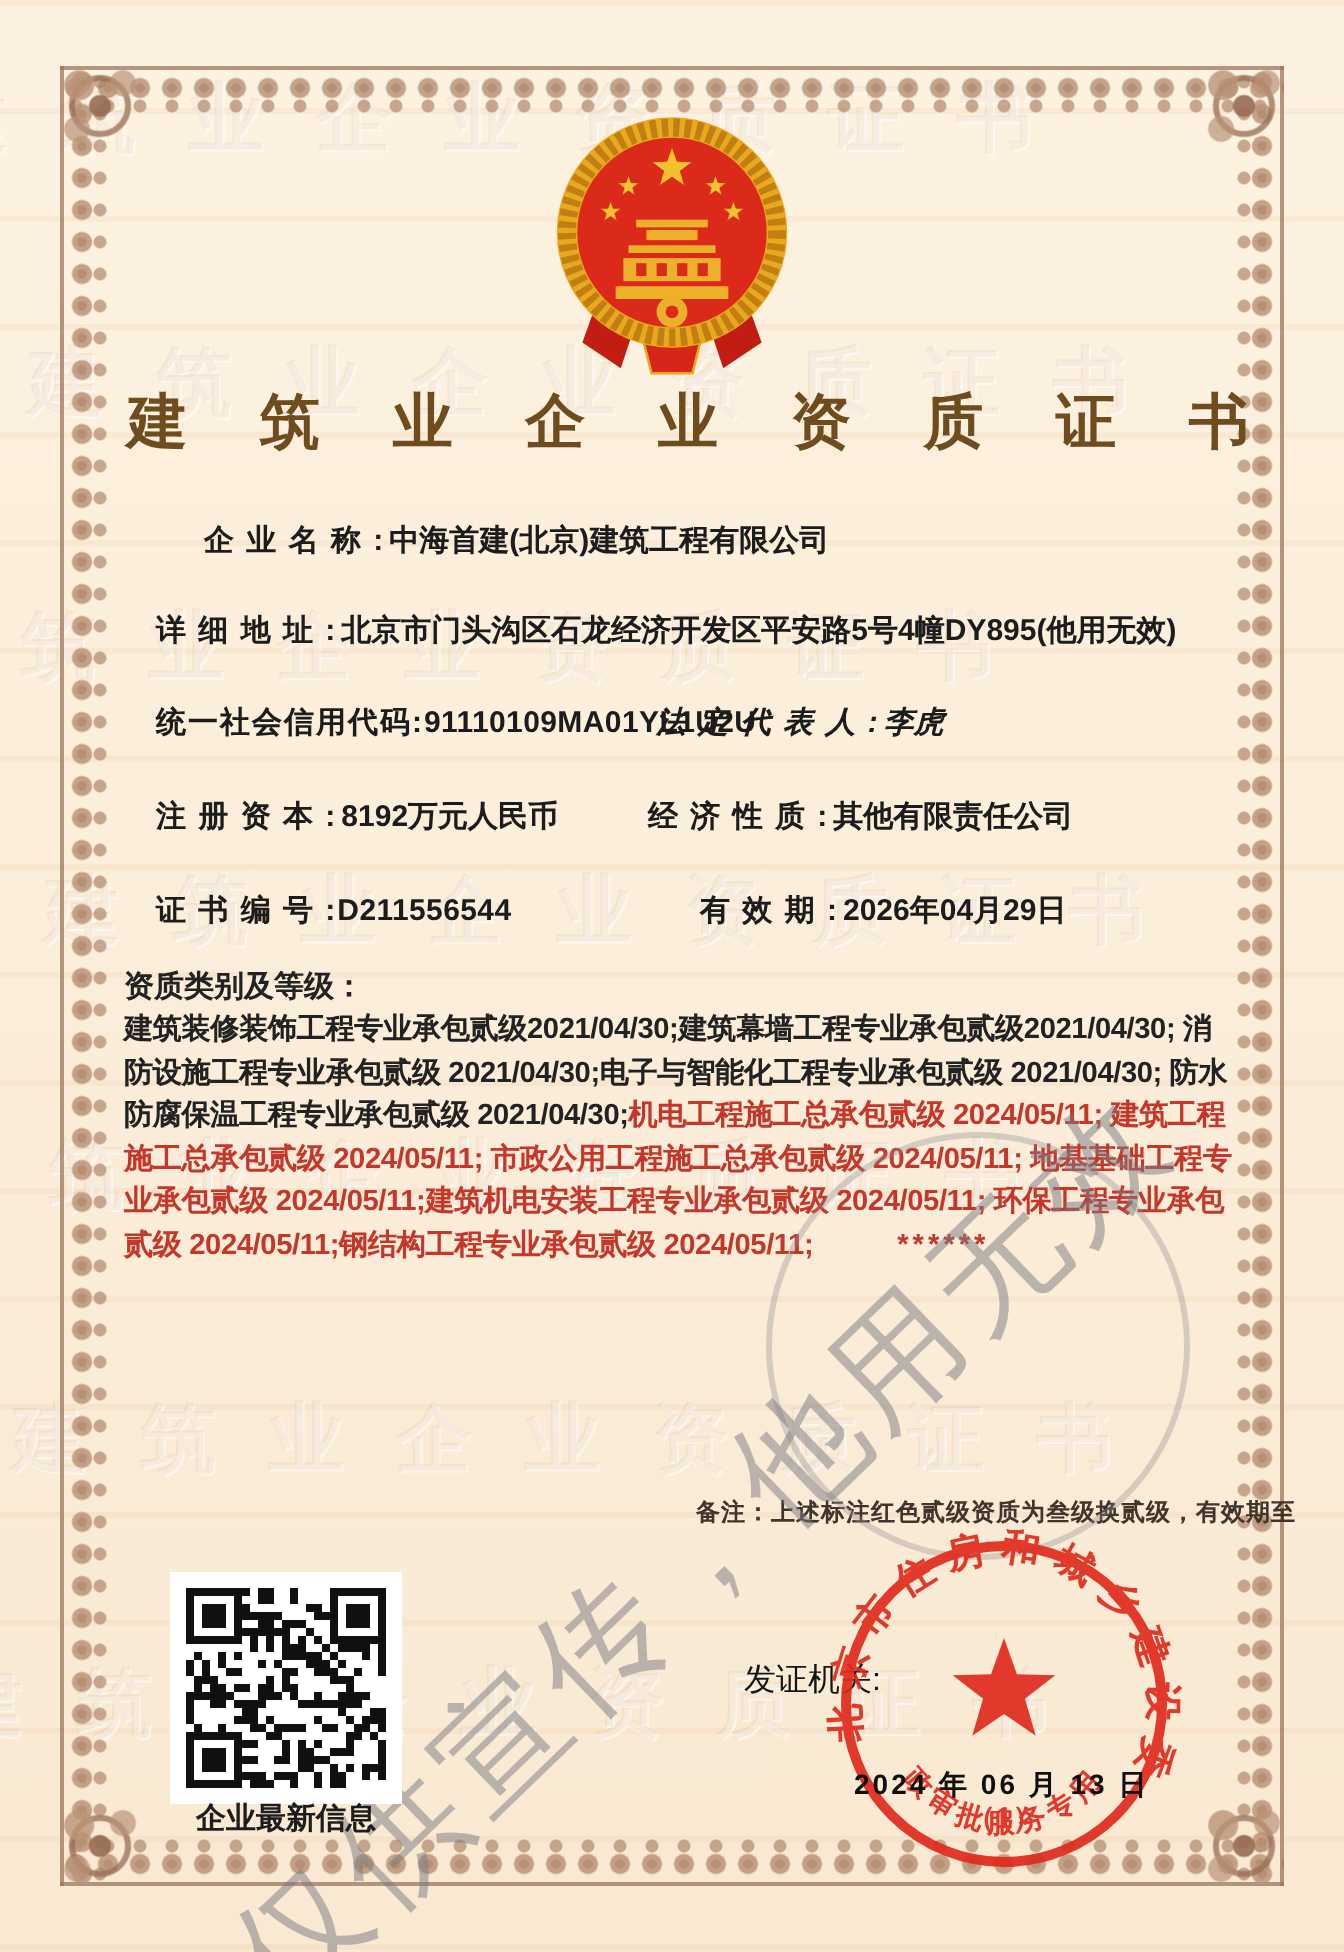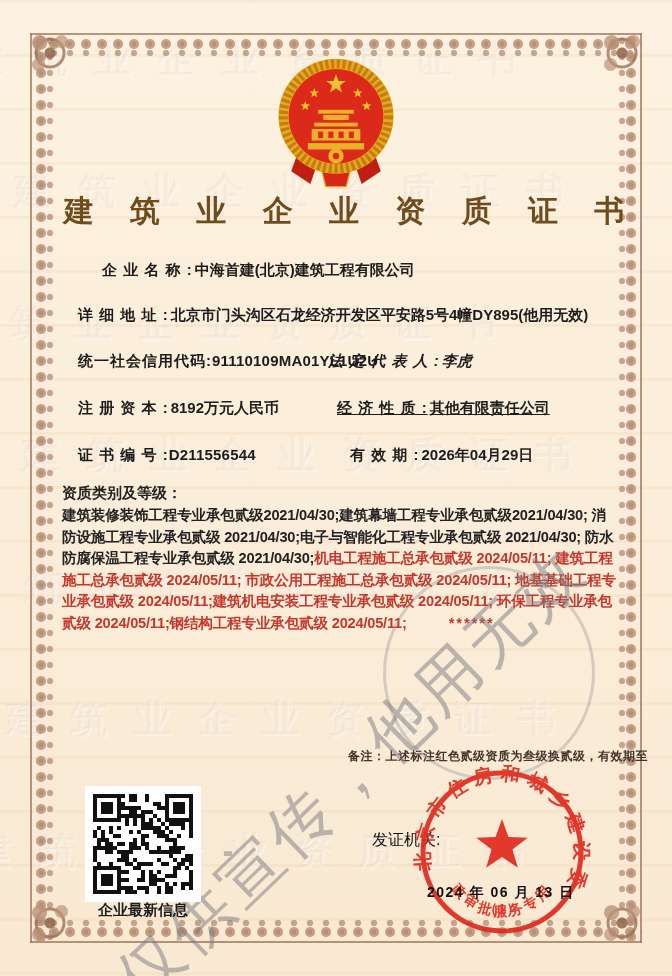--- a/index.html
+++ b/index.html
@@ -143,21 +143,21 @@
   </div>
   <div class="row" style="left:78px;top:352px;text-align:center;">
     <span class="lbl">统一社会信用代码:</span><span class="code">91110109MA01YL1U2U</span>
   </div>
   <div class="row" style="left:328px;top:352px;font-style:italic;">
     <span class="lbl">法 定 代 表 人 :</span><span class="val">李虎</span>
   </div>
   <div class="row" style="left:78px;top:399px;">
     <span class="lbl">注 册 资 本 :</span><span class="val">8192万元人民币</span>
   </div>
-  <div class="row" style="left:337px;top:399px;text-decoration:underline;">
+  <div class="row" style="left:324px;top:399px;">
     <span class="lbl">经 济 性 质 :</span><span class="val">其他有限责任公司</span>
   </div>
   <div class="row" style="left:78px;top:446px;">
     <span class="lbl">证 书 编 号 :</span><span class="code">D211556544</span>
   </div>
   <div class="row" style="left:350px;top:446px;">
     <span class="lbl">有  效  期 :</span><span class="val">2026年04月29日</span>
   </div>
 
   <div class="quals-heading">资质类别及等级：</div>

